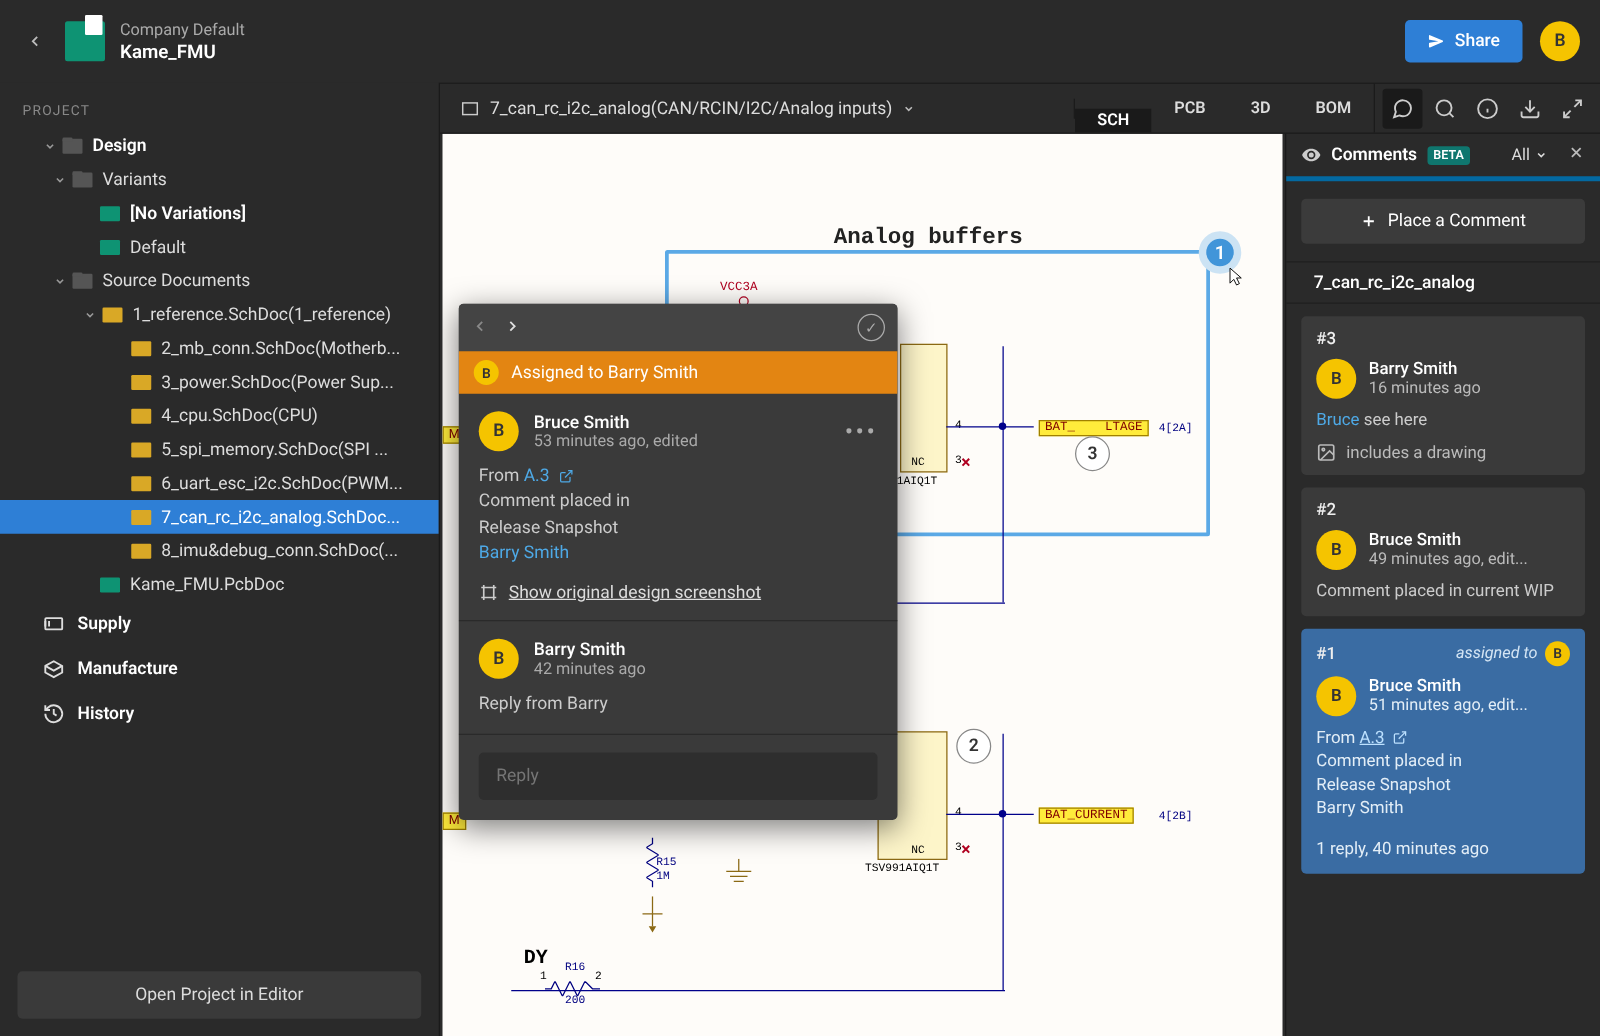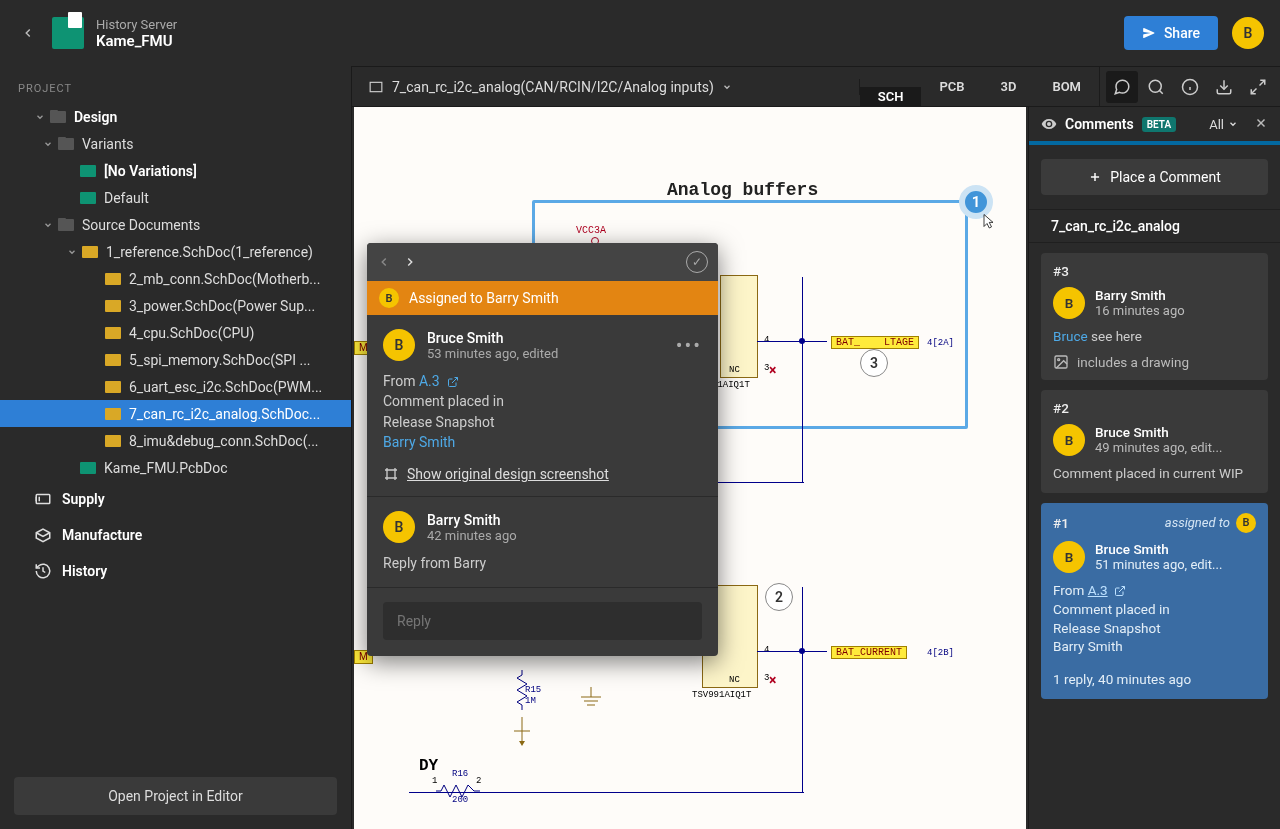--- a/index.html
+++ b/index.html
@@ -120,21 +120,21 @@
 <div class="app">
 
   <div class="header">
     <div class="back-btn">
       <svg width="14" height="14" viewBox="0 0 24 24" fill="none" stroke="currentColor" stroke-width="2.5">
           <polyline points="15 18 9 12 15 6"></polyline>
         </svg>
     </div>
     <div class="project-icon"></div>
     <div class="project-titles">
-      <div class="project-subtitle">History Server</div>
+      <div class="project-subtitle">Company Default</div>
       <div class="project-title">Kame_FMU</div>
     </div>
     <button class="share-btn">
       <svg width="14" height="14" viewBox="0 0 24 24" fill="currentColor">
           <path d="M3.4 20.4l17.4-7.5c.8-.4.8-1.5 0-1.8L3.4 3.6c-.7-.3-1.4.3-1.4 1v4.5c0 .5.4 1 .9 1L15 12 2.9 14c-.5 0-.9.5-.9 1v4.5c0 .7.7 1.3 1.4 1z"></path>
         </svg>
       <span>Share</span>
     </button>
     <div class="avatar-top">B</div>
   </div>

